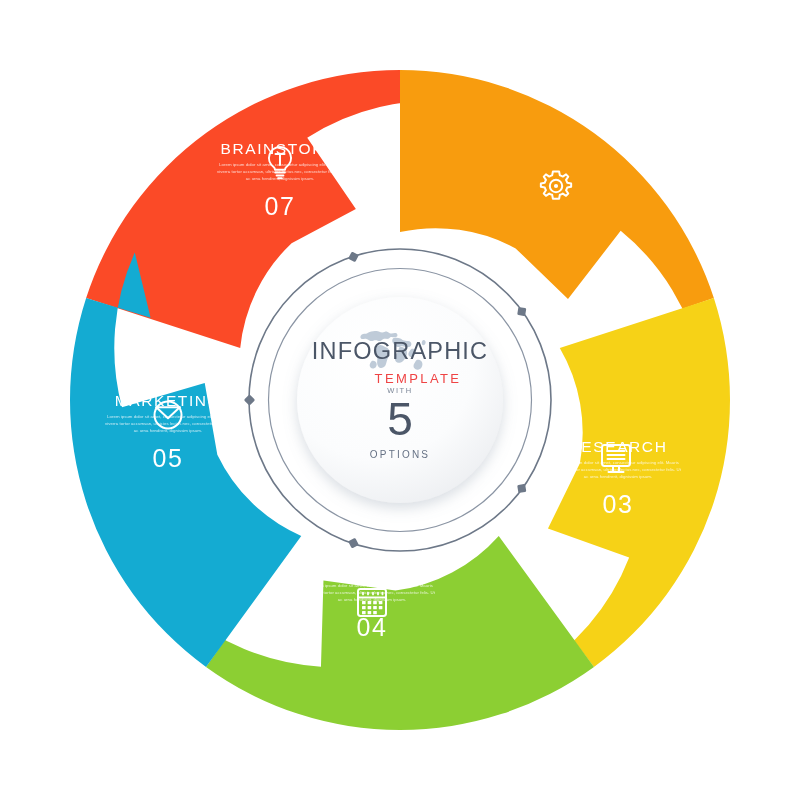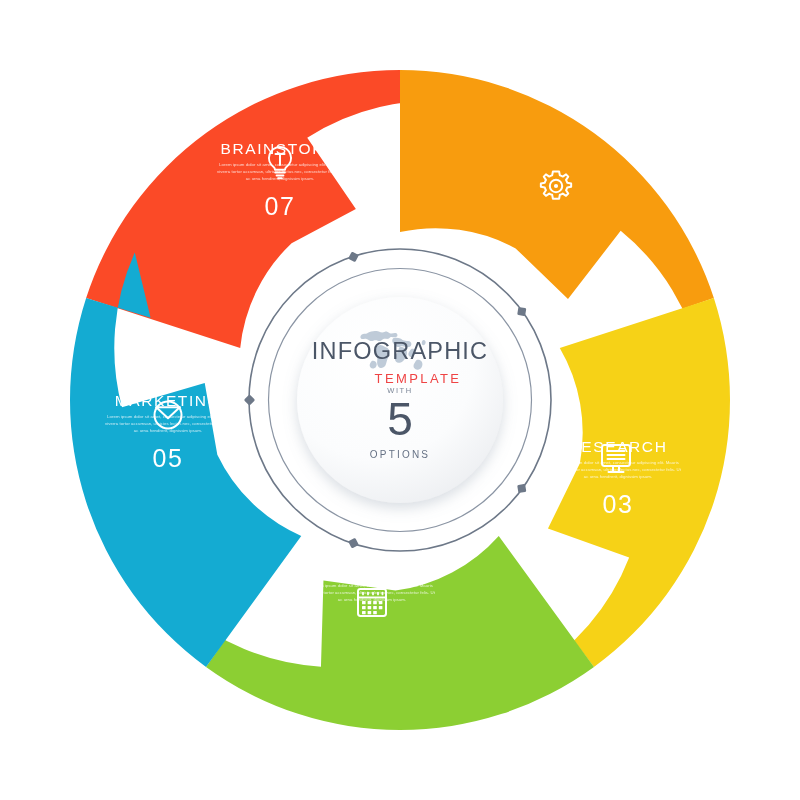--- a/index.html
+++ b/index.html
@@ -268,20 +268,21 @@
 
 
   <div class="seg-label" id="label-3">
     <div class="seg-title">RESEARCH</div>
     <div class="seg-body">Lorem ipsum dolor sit amet, consectetur adipiscing elit. Mauris viverra tortor accumsan, ultricies lectus nec, consectetur felis. Ut ac urna hendrerit, dignissim ipsum.</div>
     <div class="seg-num">03</div>
   </div>
 
   <div class="seg-label" id="label-4">
     <div class="seg-body">Lorem ipsum dolor sit amet, consectetur adipiscing elit. Mauris viverra tortor accumsan, ultricies lectus nec, consectetur felis. Ut ac urna hendrerit, dignissim ipsum.</div>
+    <div class="seg-num">04</div>
   </div>
 
   <div class="seg-label" id="label-5">
     <div class="seg-title">MARKETING</div>
     <div class="seg-body">Lorem ipsum dolor sit amet, consectetur adipiscing elit. Mauris viverra tortor accumsan, ultricies lectus nec, consectetur felis. Ut ac urna hendrerit, dignissim ipsum.</div>
     <div class="seg-num">05</div>
   </div>
 
   <div id="hub">
     <div id="hub-title">INFOGRAPHIC</div>

